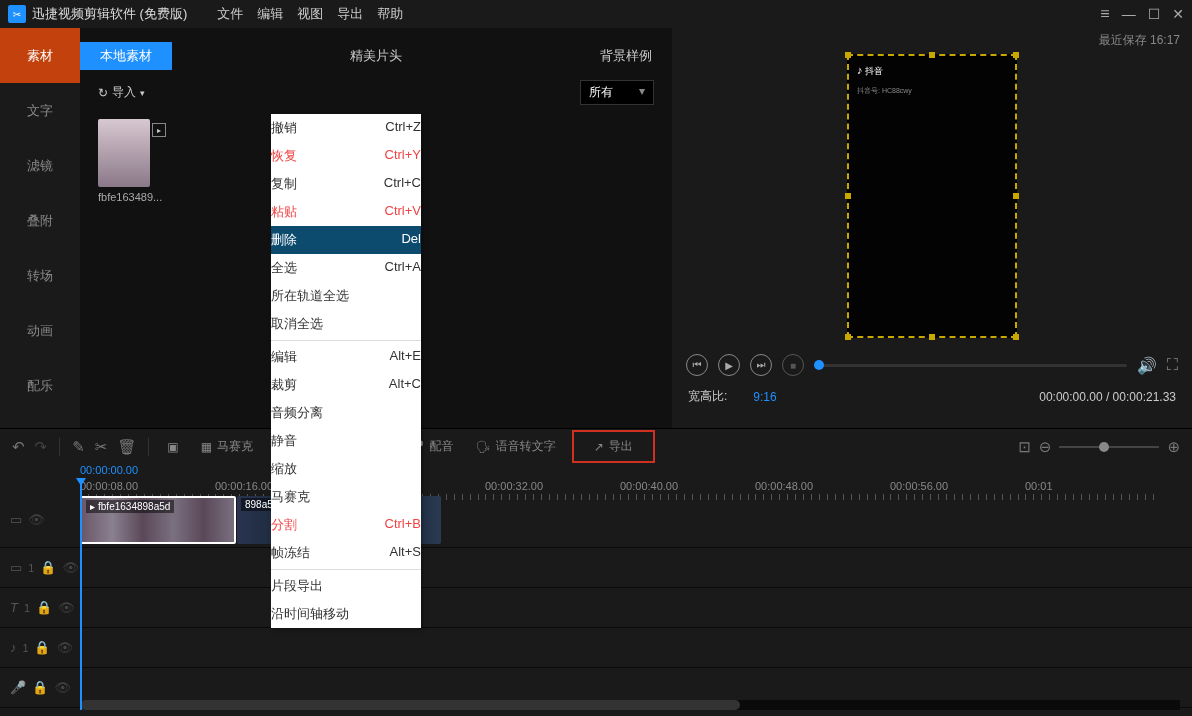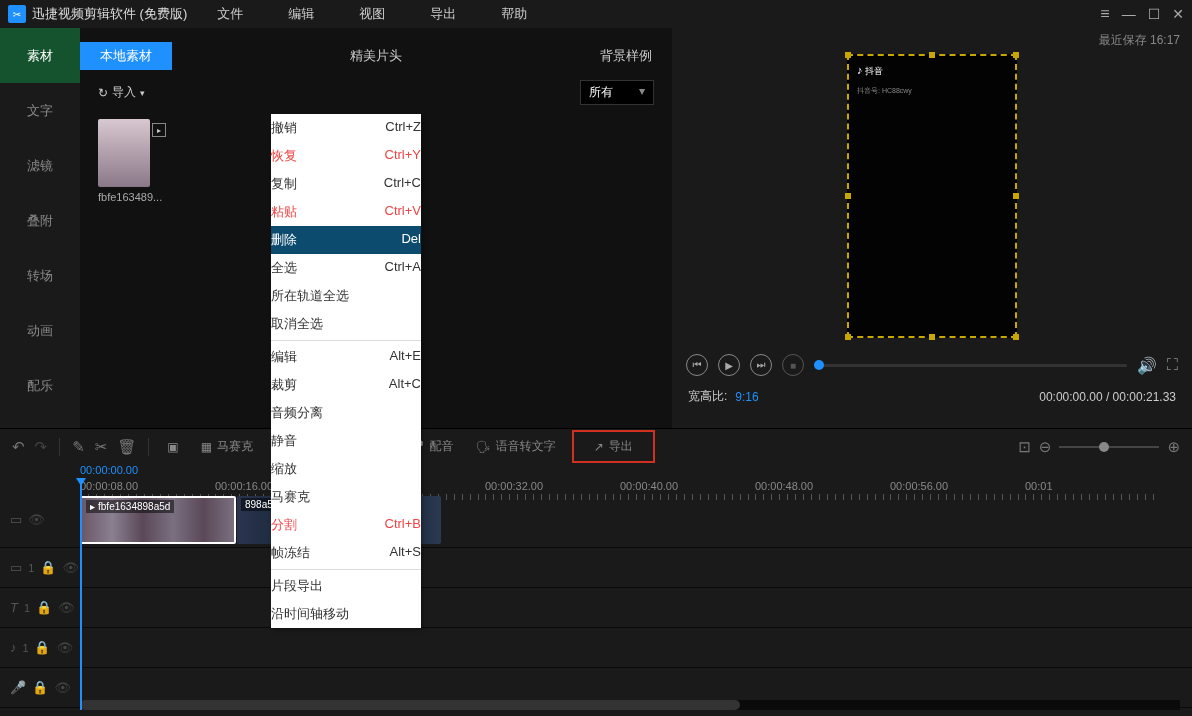--- a/index.html
+++ b/index.html
@@ -2,31 +2,31 @@
 <html><head>
 <meta charset="utf-8">
 <style>
 * { margin: 0; padding: 0; box-sizing: border-box; font-family: "Microsoft YaHei", sans-serif; }
 body { background: #1a1a1a; color: #ccc; width: 1192px; height: 716px; overflow: hidden; font-size: 12px; user-select: none; }
 
 
 .titlebar { height: 28px; background: #1a1a1a; display: flex; align-items: center; padding: 0 8px; }
 .app-icon { width: 18px; height: 18px; background: #1e90ff; margin-right: 6px; display: flex; align-items: center; justify-content: center; border-radius: 2px; }
 .app-title { color: #ddd; font-size: 13px; margin-right: 30px; }
-.menu-bar { display: flex; gap: 45px; align-items: flex-end; }
+.menu-bar { display: flex; gap: 14px; align-items: flex-end; }
 .menu-item { color: #ccc; font-size: 13px; cursor: pointer; }
 .win-controls { margin-left: auto; display: flex; gap: 12px; color: #aaa; font-size: 14px; align-items: center; }
 .win-btn { cursor: pointer; }
 .hamburger { font-size: 16px; }
 
 
 .main { display: flex; height: 400px; }
 .sidebar { width: 80px; background: #1a1a1a; }
 .sidebar-item { height: 55px; display: flex; align-items: center; justify-content: center; color: #888; font-size: 13px; cursor: pointer; }
-.sidebar-item.active { background: #14532d; color: #fff; }
+.sidebar-item.active { background: #c2410c; color: #fff; }
 
 .content-panel { flex: 1; background: #111; position: relative; display:flex; flex-direction:column; }
 .tabs-row { display: flex; justify-content: space-between; padding: 14px 0 10px; gap: 0; }
 .tab { padding: 5px 20px; color: #ccc; font-size: 13px; cursor: pointer; }
 .tab.active { background: #1e90ff; color: #fff; }
 
 .import-row { display: flex; align-items: center; padding: 0 18px 8px; gap: 8px; }
 .import-btn { color: #ccc; display: flex; align-items: center; gap: 4px; cursor: pointer; }
 .dropdown-filter { margin-left: auto; background: #000; border: 1px solid #333; color: #fff; padding: 3px 40px 3px 8px; font-size: 12px; position: relative; }
 .dropdown-filter::after { content: "▾"; position: absolute; right: 8px; color: #888; }
@@ -56,21 +56,21 @@
 .frame-sub { color:#888; font-size:7px; padding: 0 8px; }
 
 .player-controls { display: flex; align-items: center; gap: 10px; padding: 4px 0; }
 .pc-btn { width: 22px; height: 22px; border: 1.5px solid #888; border-radius: 50%; display: flex; align-items: center; justify-content: center; color: #aaa; font-size: 10px; cursor: pointer; }
 .pc-btn.small-grey { border-color: #555; color: #555; }
 .progress { flex: 1; height: 3px; background: #333; border-radius: 2px; position: relative; }
 .progress-dot { position: absolute; left: 0; top: -4px; width: 10px; height: 10px; background: #1e90ff; border-radius: 50%; }
 .vol-icon, .fs-icon { color: #888; font-size: 16px; cursor: pointer; }
 
 .aspect-row { display: flex; align-items: center; padding: 8px 2px; font-size: 12px; }
-.aspect-label { color: #ccc; margin-right: 8px; }
+.aspect-label { color: #ccc; margin-right: 26px; }
 .aspect-val { color: #1e90ff; }
 .time-label { margin-left: auto; color: #ccc; }
 
 
 .tool-strip { height: 36px; background: #1a1a1a; border-top: 1px solid #000; display: flex; align-items: center; padding: 0 12px; gap: 10px; }
 .ts-icon { color: #777; font-size: 15px; cursor: pointer; }
 .ts-divider { width: 1px; height: 18px; background: #333; margin: 0 2px; }
 .ts-btn { display: flex; align-items: center; gap: 5px; color: #888; font-size: 12px; cursor: pointer; padding: 0 6px; }
 .ts-btn.highlight-box { border: 2px solid #d03020; padding: 6px 20px; color: #888; }
 .zoom-area { margin-left: auto; display: flex; align-items: center; gap: 8px; }

